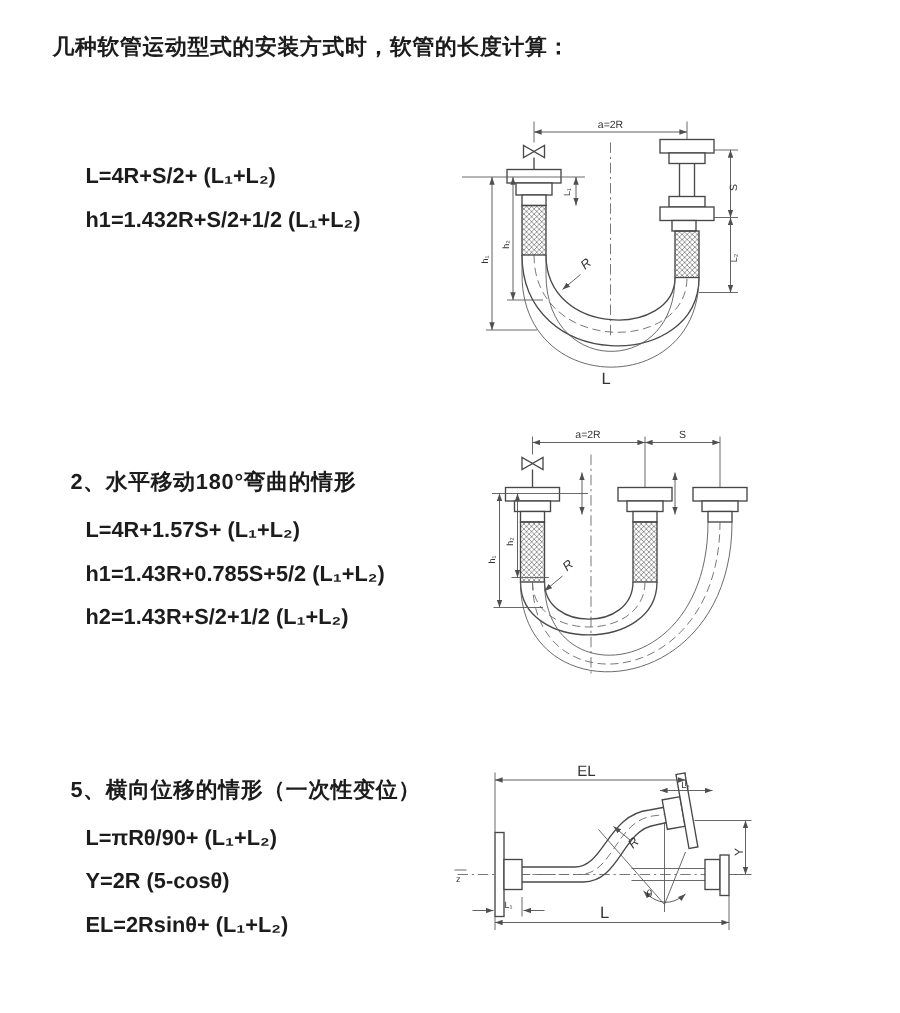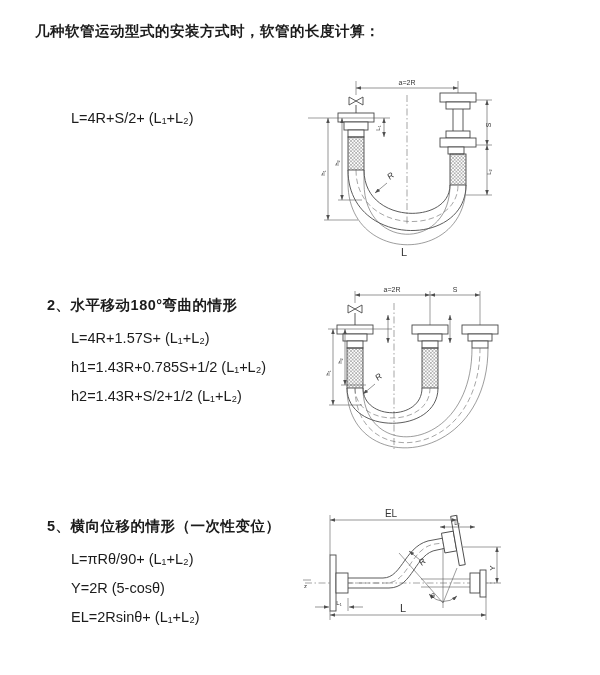--- a/index.html
+++ b/index.html
@@ -1,22 +1,22 @@
 <!DOCTYPE html>
 <html><head>
 <meta charset="utf-8">
 <style>
   html,body{margin:0;padding:0;background:#fff;}
   .page{position:relative;width:600px;height:675px;background:#fff;overflow:hidden;
         font-family:"Liberation Sans","DejaVu Sans",sans-serif;color:#1c1c1c;}
   .title{position:absolute;left:35px;top:22px;font-size:14.5px;font-weight:700;letter-spacing:.5px;}
   .section{position:absolute;left:47px;}
-  .sec1{top:104px;} .sec2{top:296px;} .sec3{top:517px;}
+  .sec1{top:104px;} .sec2{top:312px;} .sec3{top:517px;}
   .heading{font-size:14.5px;font-weight:700;letter-spacing:.5px;margin:0 0 9px 0;}
-  .formula{font-size:14.5px;font-weight:400;line-height:29px;margin-left:24px;white-space:pre;}
+  .formula{font-size:14.5px;font-weight:700;line-height:29px;margin-left:10px;white-space:pre;}
   .diagram{position:absolute;}
   .d1{left:300px;top:73px;} .d2{left:300px;top:283px;} .d3{left:303px;top:508px;}
   svg{overflow:visible;}
   svg .ln{stroke:#4a4a4a;stroke-width:.9;fill:none;}
   svg .thin{stroke:#5a5a5a;stroke-width:.6;fill:none;}
   svg .dimln{stroke:#4f4f4f;stroke-width:.6;fill:none;}
   svg .cl{stroke:#6a6a6a;stroke-width:.6;fill:none;stroke-dasharray:7 2.5 1.5 2.5;}
   svg .dash{stroke:#6a6a6a;stroke-width:.6;fill:none;stroke-dasharray:5.5 3;}
   svg .part{stroke:#474747;stroke-width:.9;fill:#fff;}
   svg .braid{stroke:#474747;stroke-width:.9;fill:url(#hatch);}
@@ -40,26 +40,27 @@
       <pattern id="hatch" width="3.4" height="3.4" patternUnits="userSpaceOnUse">
         <path d="M0,0 L3.4,3.4 M3.4,0 L0,3.4" stroke="#7a7a7a" stroke-width="0.5"></path>
       </pattern>
     </defs>
   </svg>
 
   <div class="title">几种软管运动型式的安装方式时，软管的长度计算：</div>
 
   <div class="section sec1">
     <div class="formula">L=4R+S/2+ (L₁+L₂)</div>
+    <div class="formula">h1=1.432R+S/2+1/2 (L₁+L₂)</div>
   </div>
 
   <div class="section sec2">
     <div class="heading">2、水平移动180°弯曲的情形</div>
     <div class="formula">L=4R+1.57S+ (L₁+L₂)</div>
-    <div class="formula">h1=1.43R+0.785S+1/2 (L₁+L₂)</div>
+    <div class="formula">h1=1.43R+0.785S+5/2 (L₁+L₂)</div>
     <div class="formula">h2=1.43R+S/2+1/2 (L₁+L₂)</div>
   </div>
 
   <div class="section sec3">
     <div class="heading">5、横向位移的情形（一次性变位）</div>
     <div class="formula">L=πRθ/90+ (L₁+L₂)</div>
     <div class="formula">Y=2R (5-cosθ)</div>
     <div class="formula">EL=2Rsinθ+ (L₁+L₂)</div>
   </div>
 

